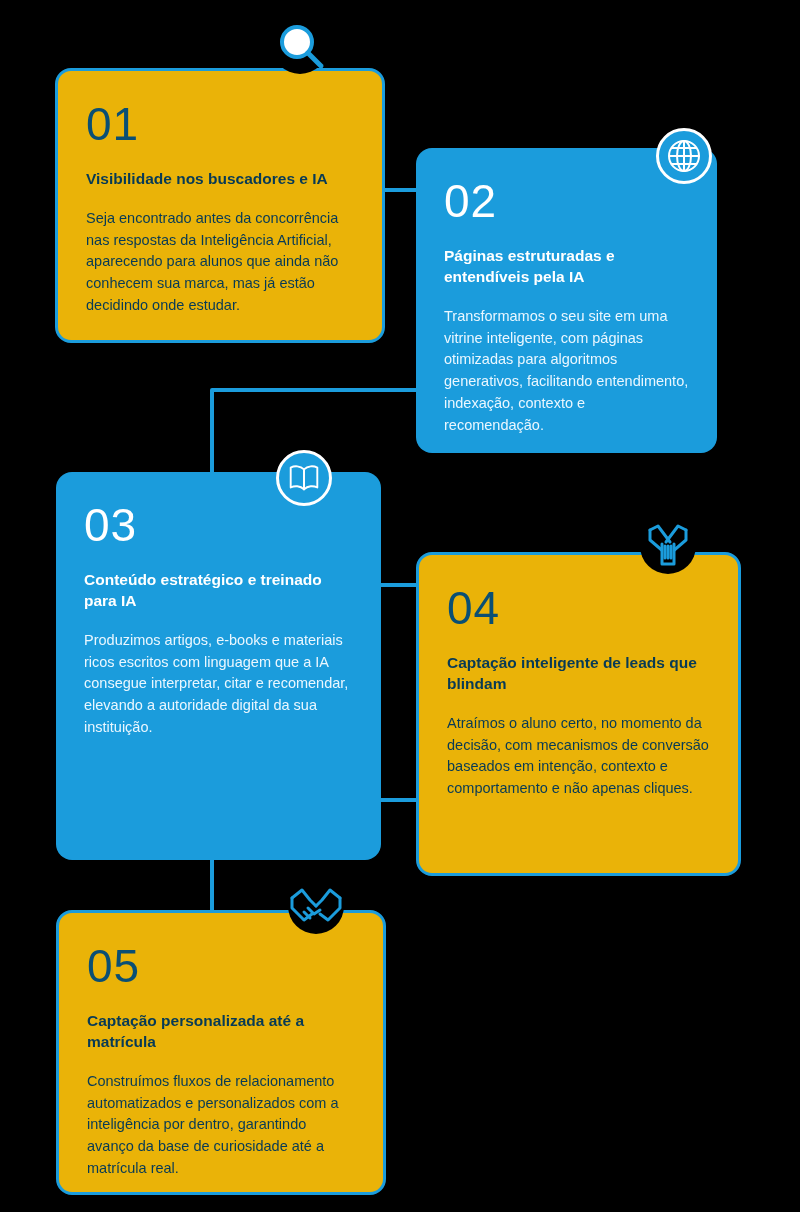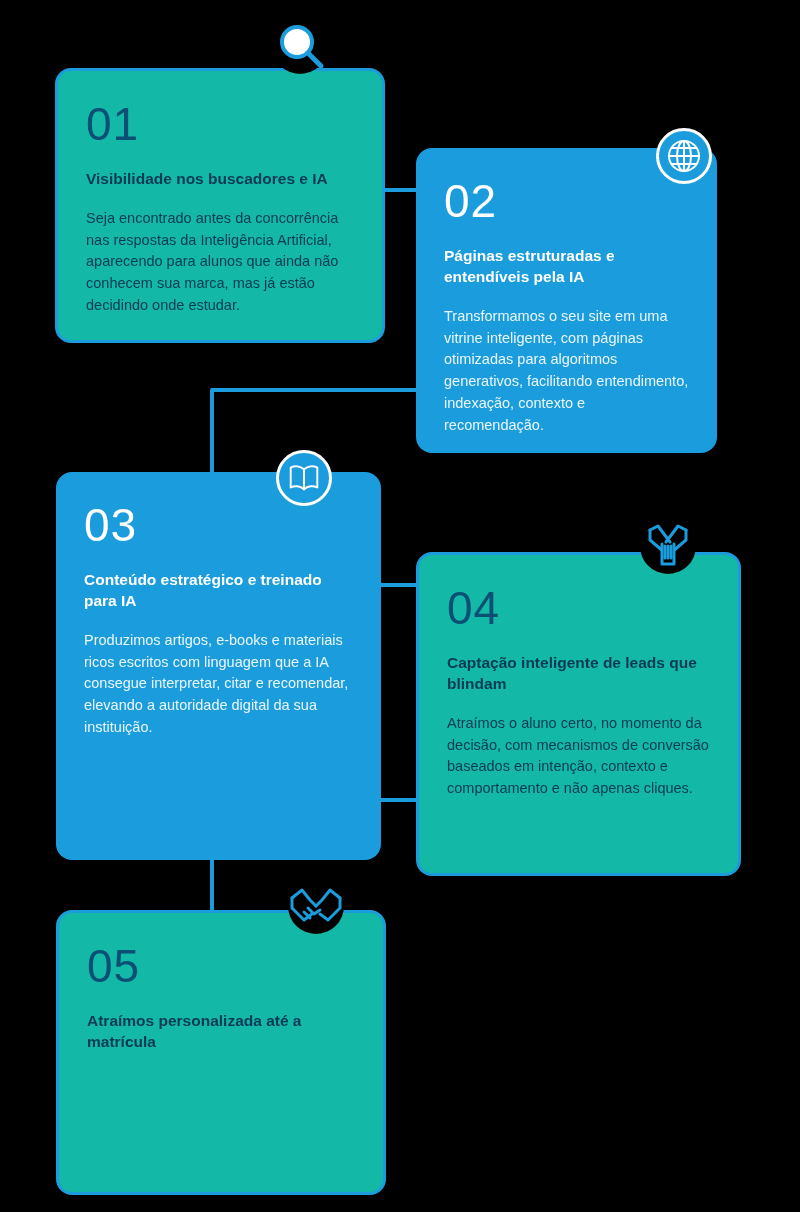--- a/index.html
+++ b/index.html
@@ -33,21 +33,21 @@
     position: absolute;
     border-radius: 16px;
     z-index: 2;
   }
 
   .card.filled {
     background: #1B9CDC;
   }
 
   .card.outlined {
-    background: #14b8a6;
+    background: #eab308;
     border: 3px solid #1B9CDC;
   }
 
   .card-inner {
     padding: 30px 28px 26px 28px;
     height: 100%;
   }
 
   .card-num {
     font-size: 46px;
@@ -154,21 +154,22 @@
     <div class="card-inner">
       <div class="card-num">04</div>
       <div class="card-title">Captação inteligente de leads que blindam</div>
       <div class="card-body">Atraímos o aluno certo, no momento da decisão, com mecanismos de conversão baseados em intenção, contexto e comportamento e não apenas cliques.</div>
     </div>
   </div>
 
   <div class="card outlined" id="card5">
     <div class="card-inner">
       <div class="card-num">05</div>
-      <div class="card-title">Atraímos personalizada até a matrícula</div>
+      <div class="card-title">Captação personalizada até a matrícula</div>
+      <div class="card-body">Construímos fluxos de relacionamento automatizados e personalizados com a inteligência por dentro, garantindo avanço da base de curiosidade até a matrícula real.</div>
     </div>
   </div>
 
   <div class="badge on-dark" id="badge1">
     <svg width="56" height="56" viewBox="0 0 56 56">
       <circle cx="25" cy="24" r="15" fill="#ffffff" stroke="#1B9CDC" stroke-width="4"></circle>
       <line x1="36" y1="35" x2="49" y2="48" stroke="#1B9CDC" stroke-width="5" stroke-linecap="round"></line>
     </svg>
   </div>
 

